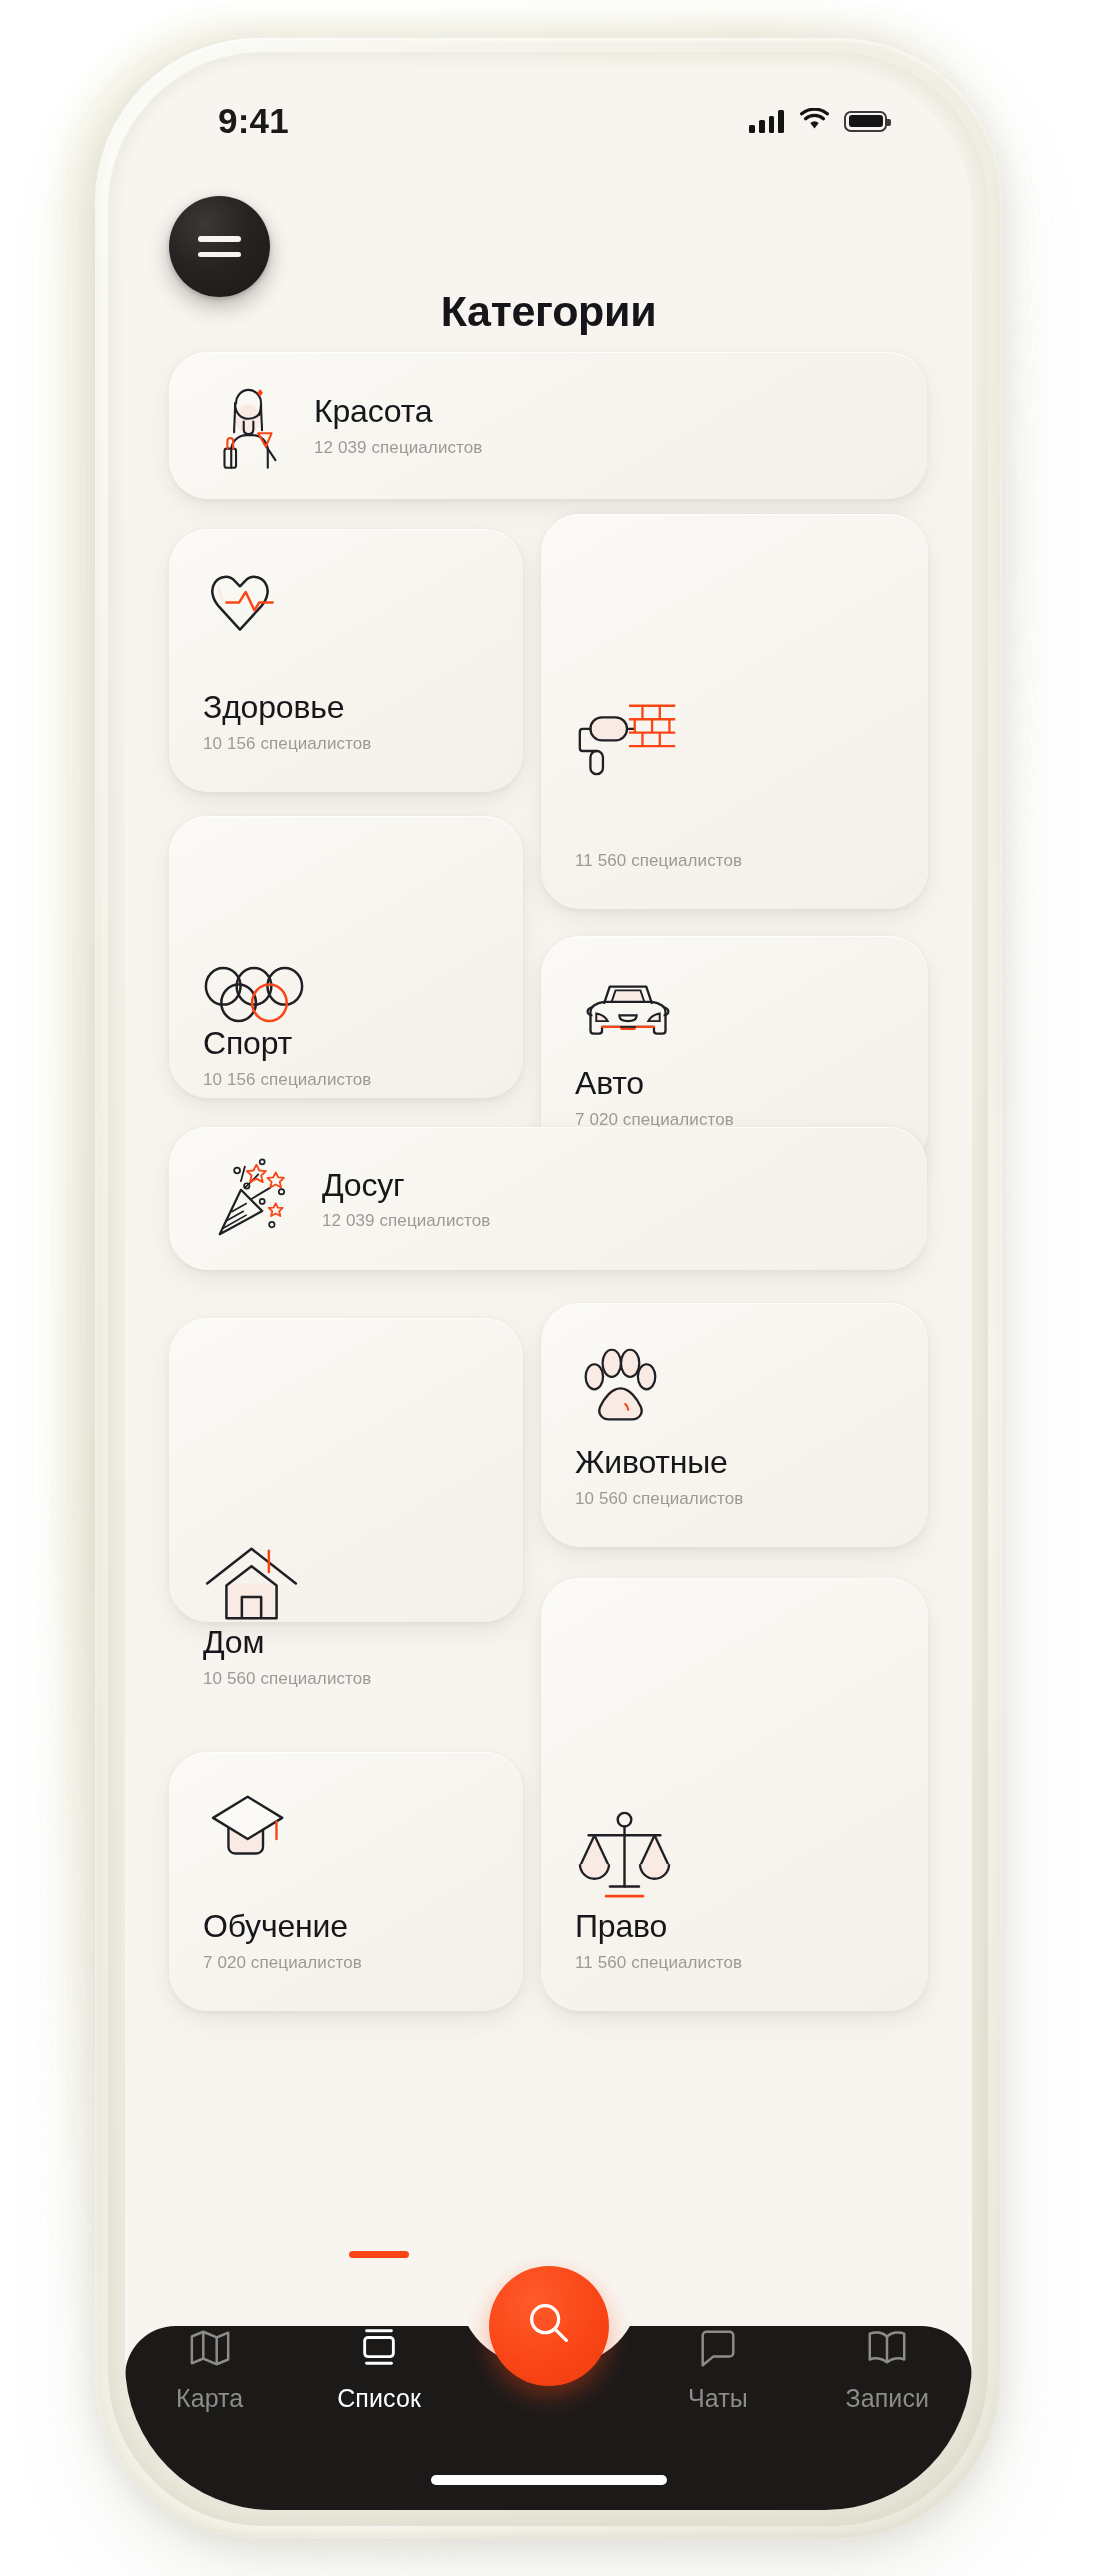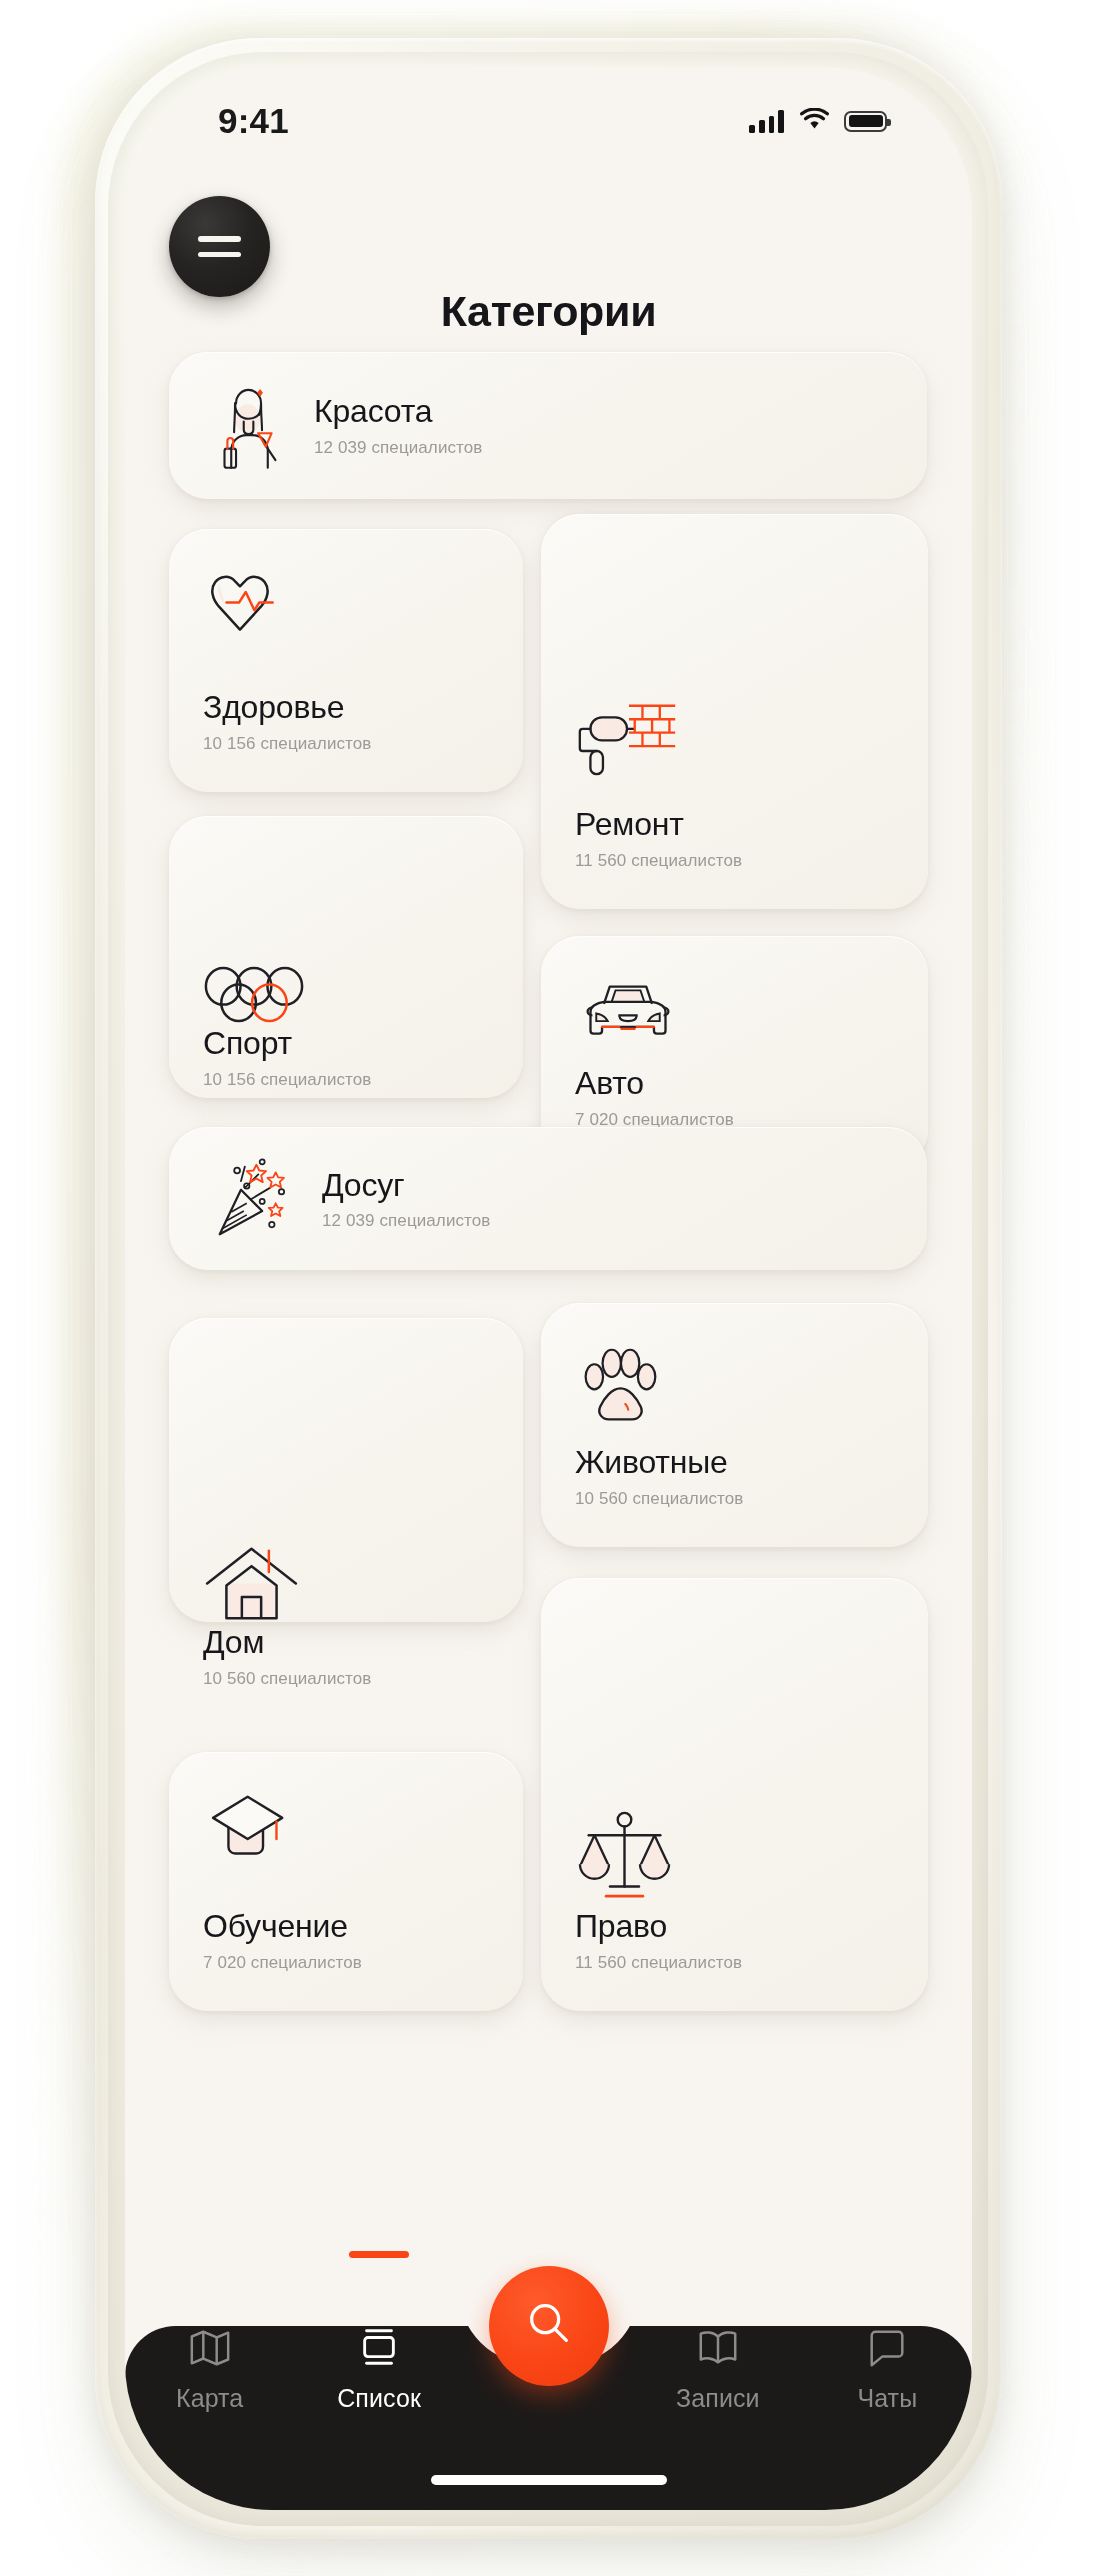--- a/index.html
+++ b/index.html
@@ -256,21 +256,20 @@
             <path d="M16 34H8c-2 0-3 1-3 3v17c0 2 1 3 3 3h14" stroke="#1F1F24" stroke-width="2.4" stroke-linecap="round"></path>
             <rect x="16" y="57" width="13" height="24" rx="6.5" stroke="#1F1F24" stroke-width="2.4"></rect>
             <path d="M54 34h8" stroke="#1F1F24" stroke-width="2.4"></path>
             <g stroke="#FA4616" stroke-width="2.4">
               <path d="M56 10h48M56 24h48M56 38h48M56 52h48"></path>
               <path d="M70 10v14M88 10v14M62 24v14M80 24v14M98 24v14M70 38v14M88 38v14"></path>
             </g>
           </svg>
         </div>
         <div class="card-text">
-          <div class="card-title">Ремонт</div>
           <div class="card-sub">11 560 специалистов</div>
         </div>
       </div>
 
       <div class="card tall" style="left:44px; top:480px; width:354px; height:282px;">
         <div class="card-icon" style="margin-top:110px;">
           <svg width="102" height="60" viewBox="0 0 106 62" fill="none">
             <ellipse cx="21" cy="22" rx="18" ry="19" stroke="#1F1F24" stroke-width="2.6"></ellipse>
             <ellipse cx="53" cy="22" rx="18" ry="19" stroke="#1F1F24" stroke-width="2.6"></ellipse>
             <ellipse cx="85" cy="22" rx="18" ry="19" stroke="#1F1F24" stroke-width="2.6"></ellipse>
@@ -431,36 +430,36 @@
             </svg>
           </span>
           <span class="nav-label">Список</span>
         </div>
 
         <div class="navitem spacer"></div>
 
         <div class="navitem">
           <span class="nav-icon">
             <svg width="44" height="44" viewBox="0 0 46 46" fill="none">
+              <path d="M7 10 a4 4 0 0 1 4-4 h24 a4 4 0 0 1 4 4 v18 a4 4 0 0 1 -4 4 H18 l-11 9 Z" stroke="#8d8c8a" stroke-width="2.6" stroke-linejoin="round"></path>
+            </svg>
+          </span>
+          <span class="nav-label">Чаты</span>
+        </div>
+
+        <div class="navitem">
+          <span class="nav-icon">
+            <svg width="44" height="44" viewBox="0 0 46 46" fill="none">
               <path d="M23 11 C18 6 10 6 5 8 v27 c5-2 13-2 18 3 5-5 13-5 18-3 V8 c-5-2-13-2-18 3Z" stroke="#8d8c8a" stroke-width="2.6" stroke-linejoin="round"></path>
               <path d="M23 11 v27" stroke="#8d8c8a" stroke-width="2.6"></path>
             </svg>
           </span>
           <span class="nav-label">Записи</span>
         </div>
 
-        <div class="navitem">
-          <span class="nav-icon">
-            <svg width="44" height="44" viewBox="0 0 46 46" fill="none">
-              <path d="M7 10 a4 4 0 0 1 4-4 h24 a4 4 0 0 1 4 4 v18 a4 4 0 0 1 -4 4 H18 l-11 9 Z" stroke="#8d8c8a" stroke-width="2.6" stroke-linejoin="round"></path>
-            </svg>
-          </span>
-          <span class="nav-label">Чаты</span>
-        </div>
-
       </div>
 
       <div class="home-indicator"></div>
     </div>
 
   </div>
 </div>
 
 
 </body></html>

